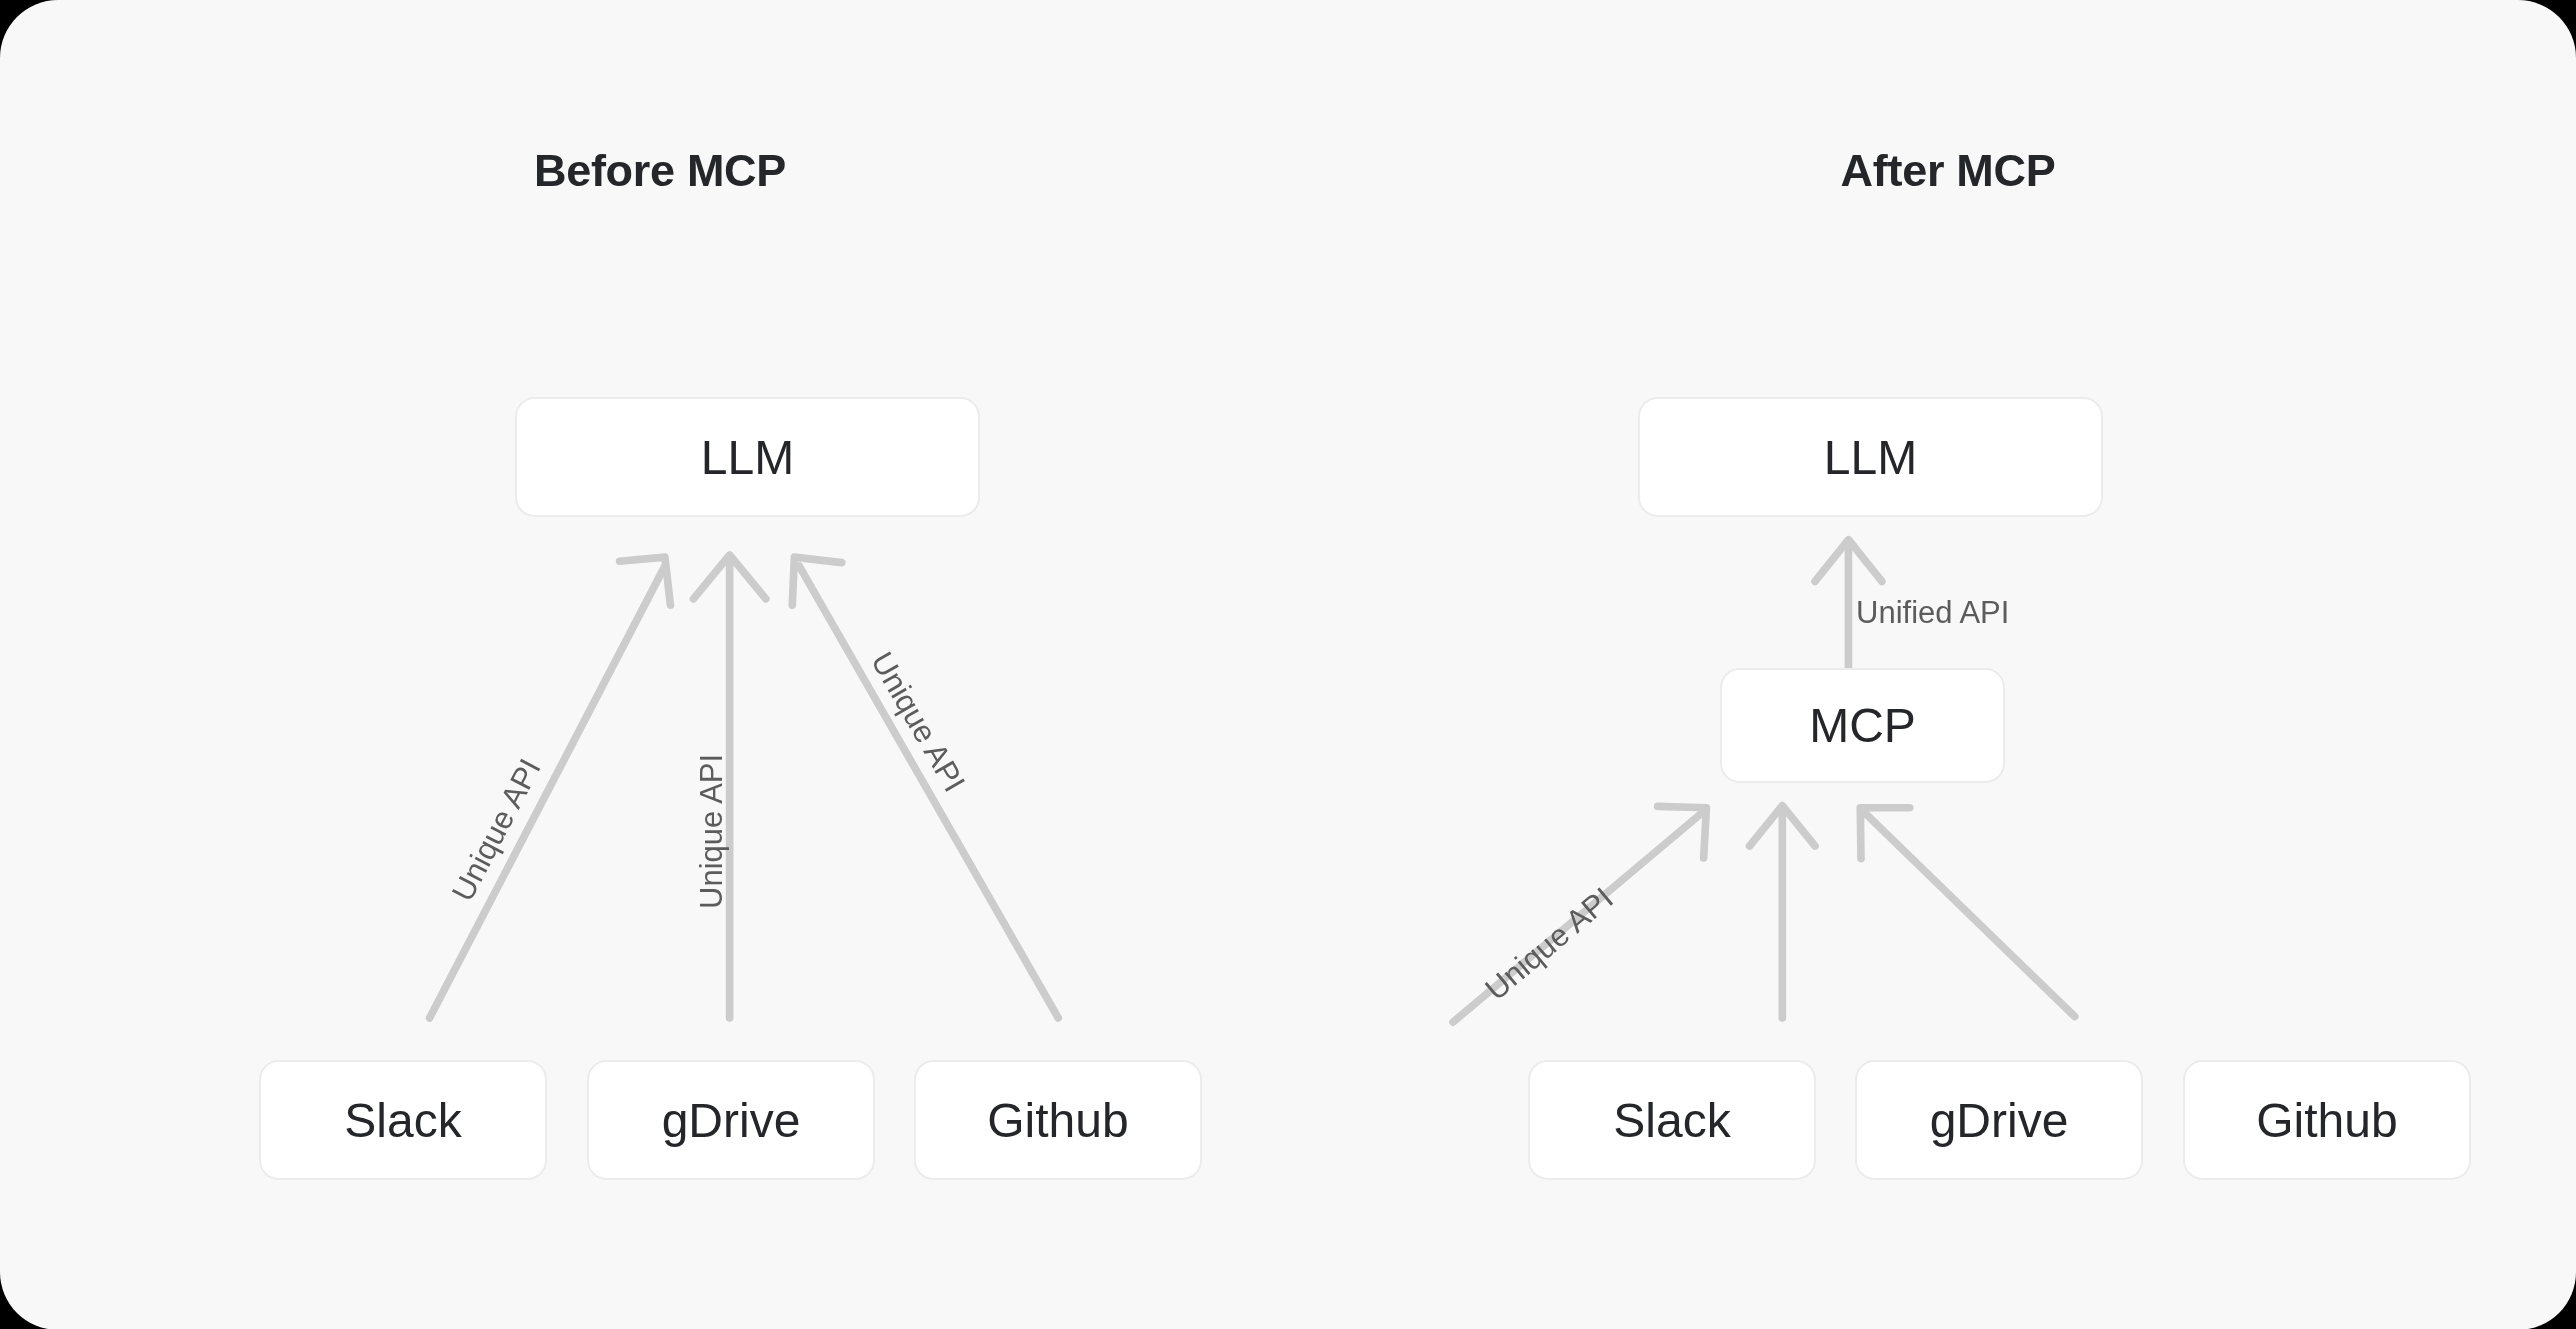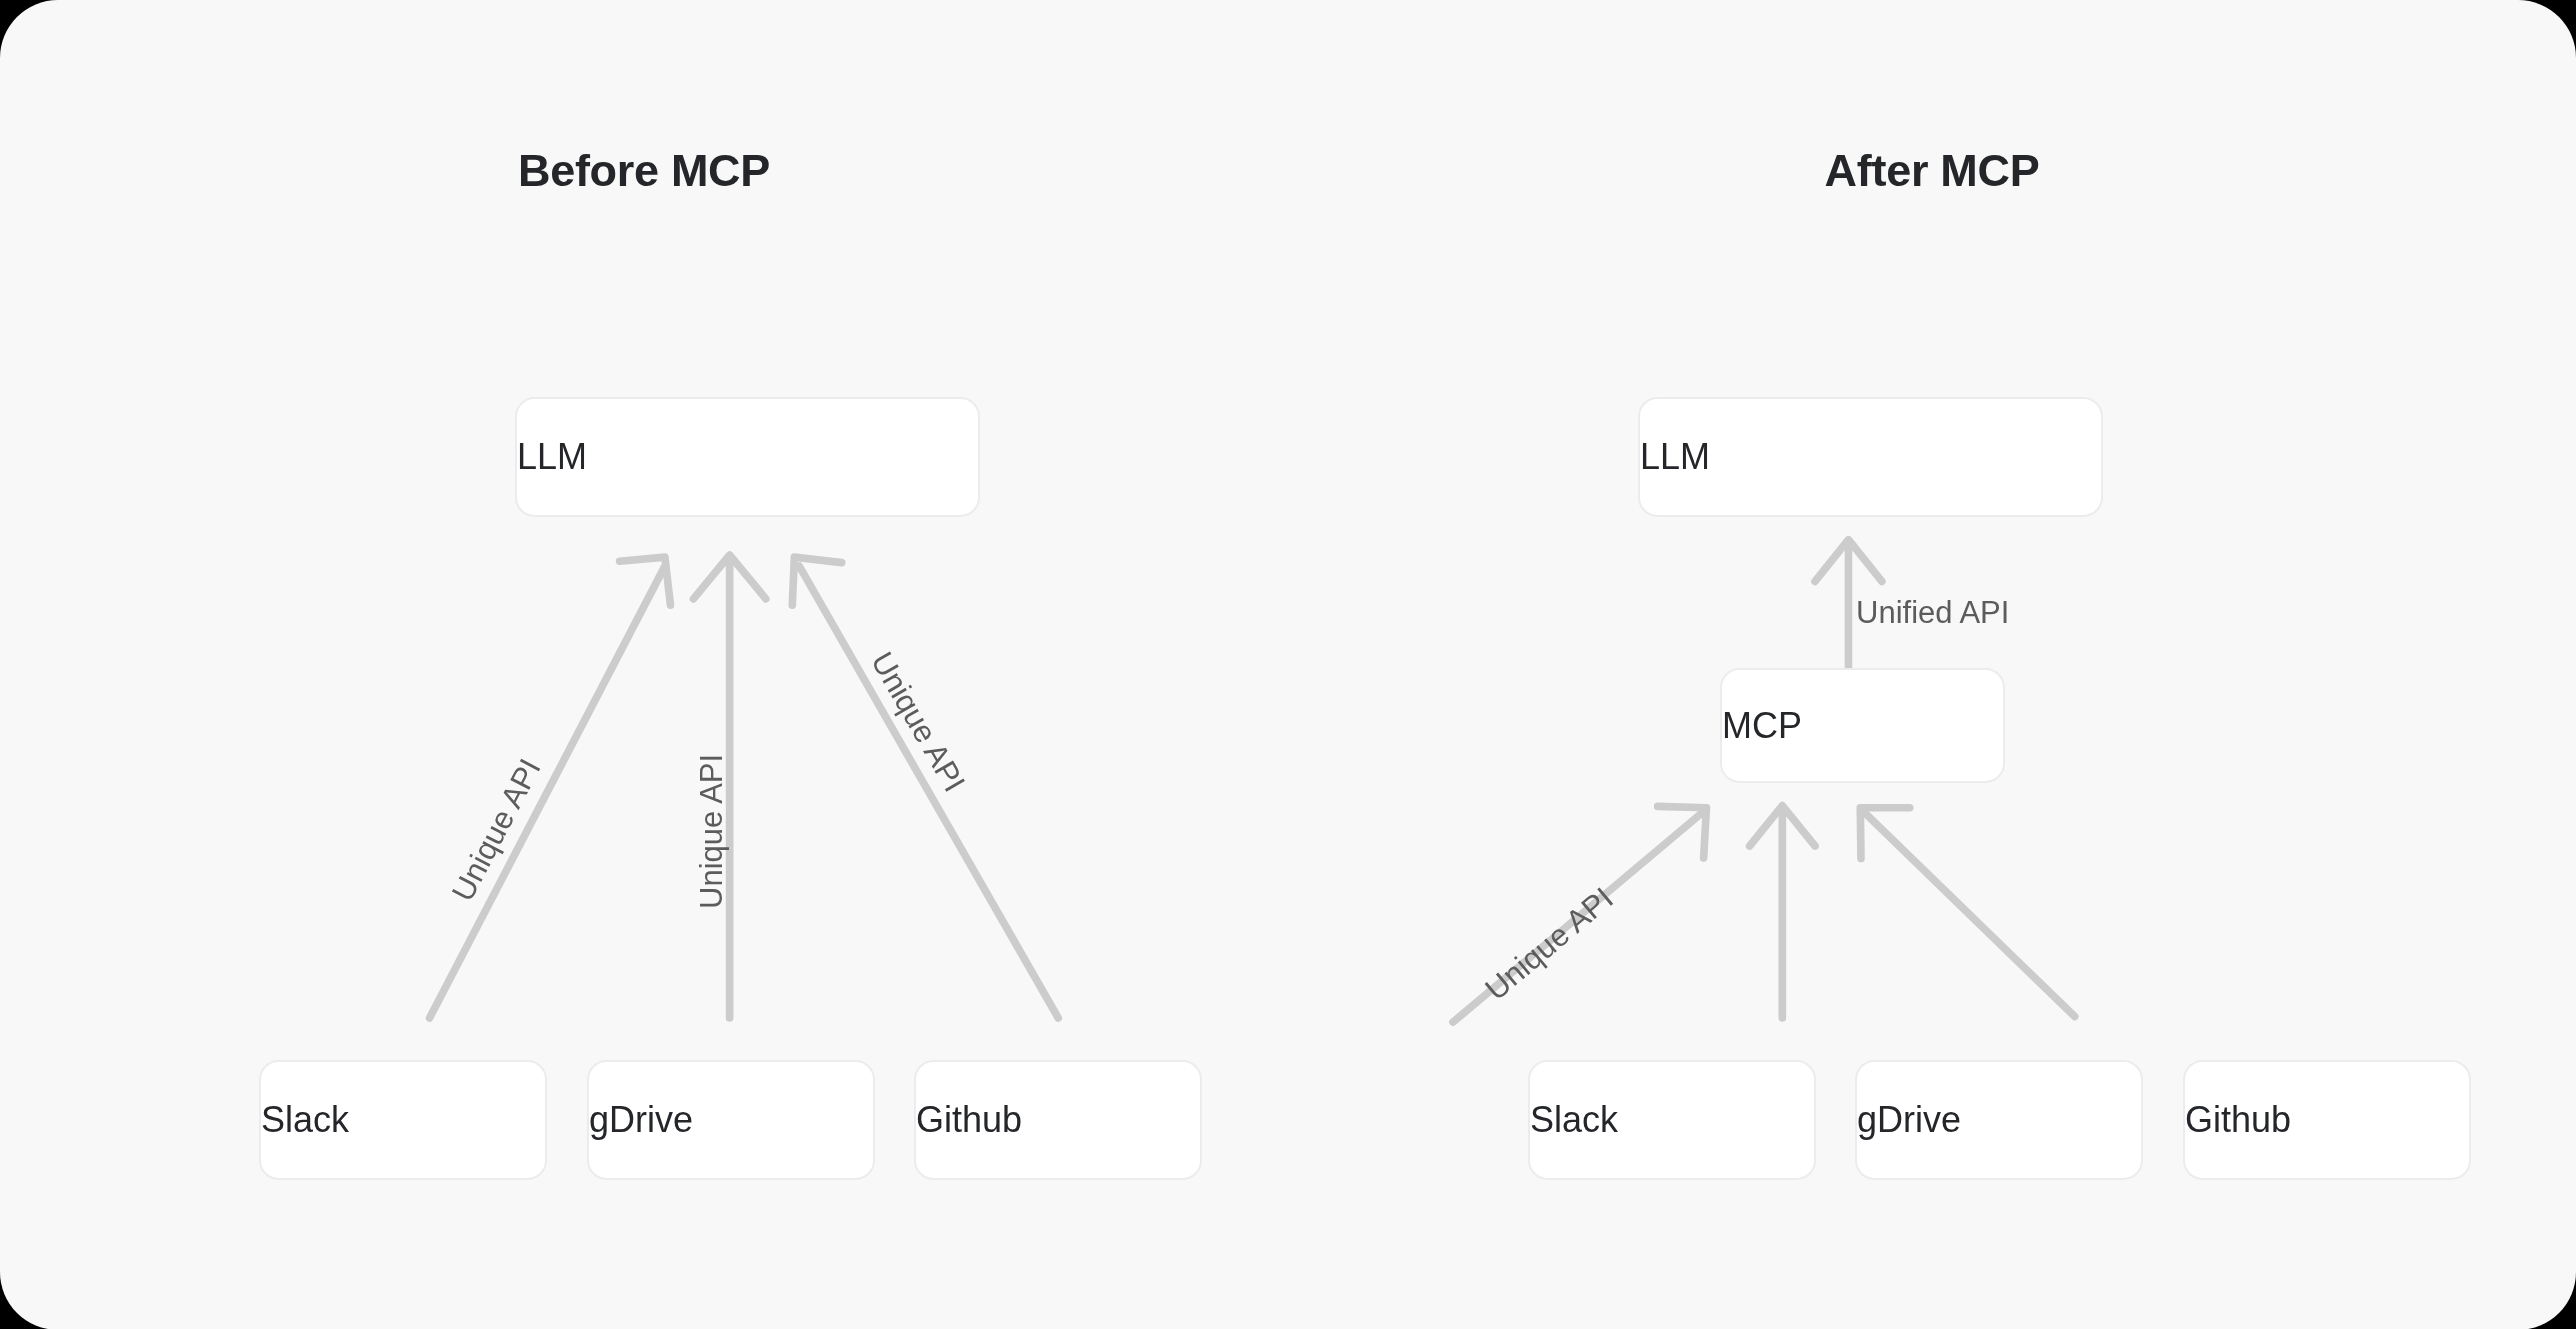--- a/index.html
+++ b/index.html
@@ -34,30 +34,32 @@
   .panel-title {
     position: absolute;
     top: 145px;
     left: 0;
     width: 100%;
     text-align: center;
     font-size: 45px;
     font-weight: bold;
     color: #24262a;
     letter-spacing: -0.3px;
+    padding-left: 16px;
   }
 
   .node {
     position: absolute;
     background: #ffffff;
     border: 2.1px solid #ececec;
     border-radius: 19.5px;
     display: flex;
     align-items: center;
-    font-size: 36px;
+    justify-content: center;
+    font-size: 48px;
     color: #24262a;
     box-sizing: border-box;
   }
 
   .svg-layer {
     position: absolute;
     left: 0;
     top: 0;
     width: 1288px;
     height: 1330px;

